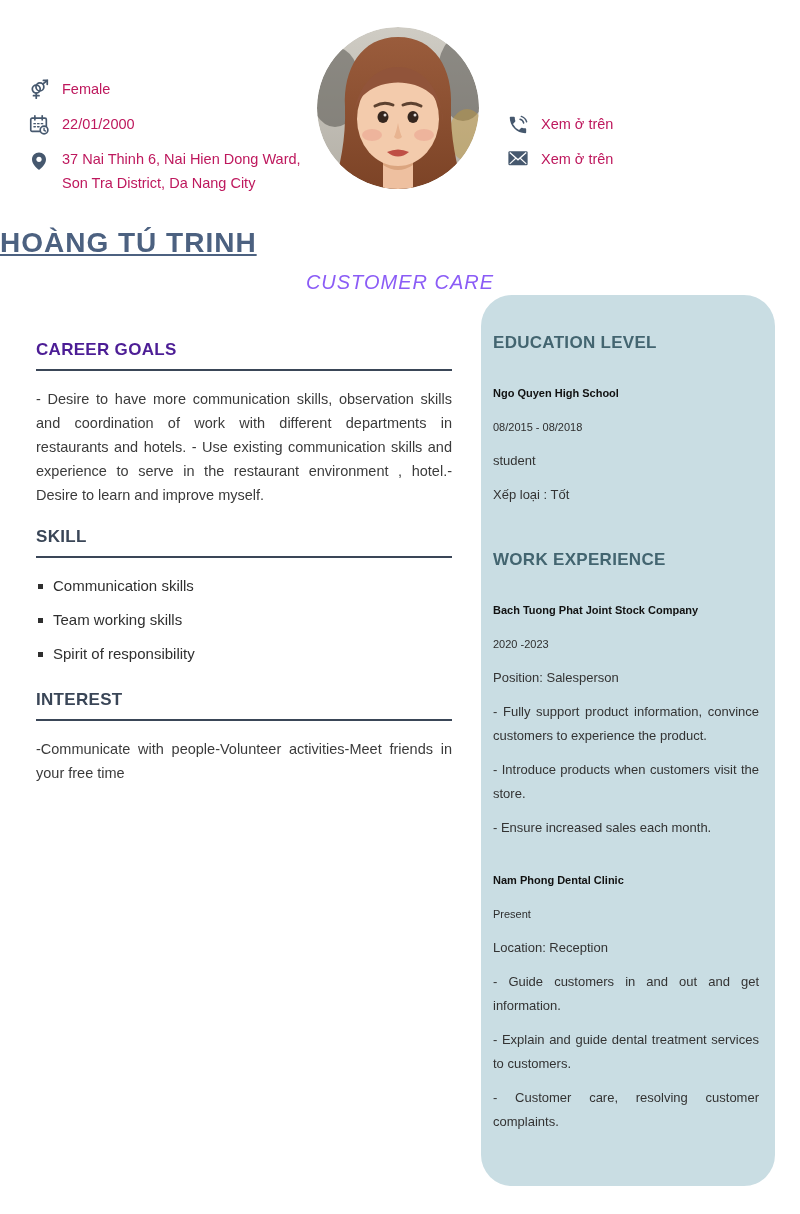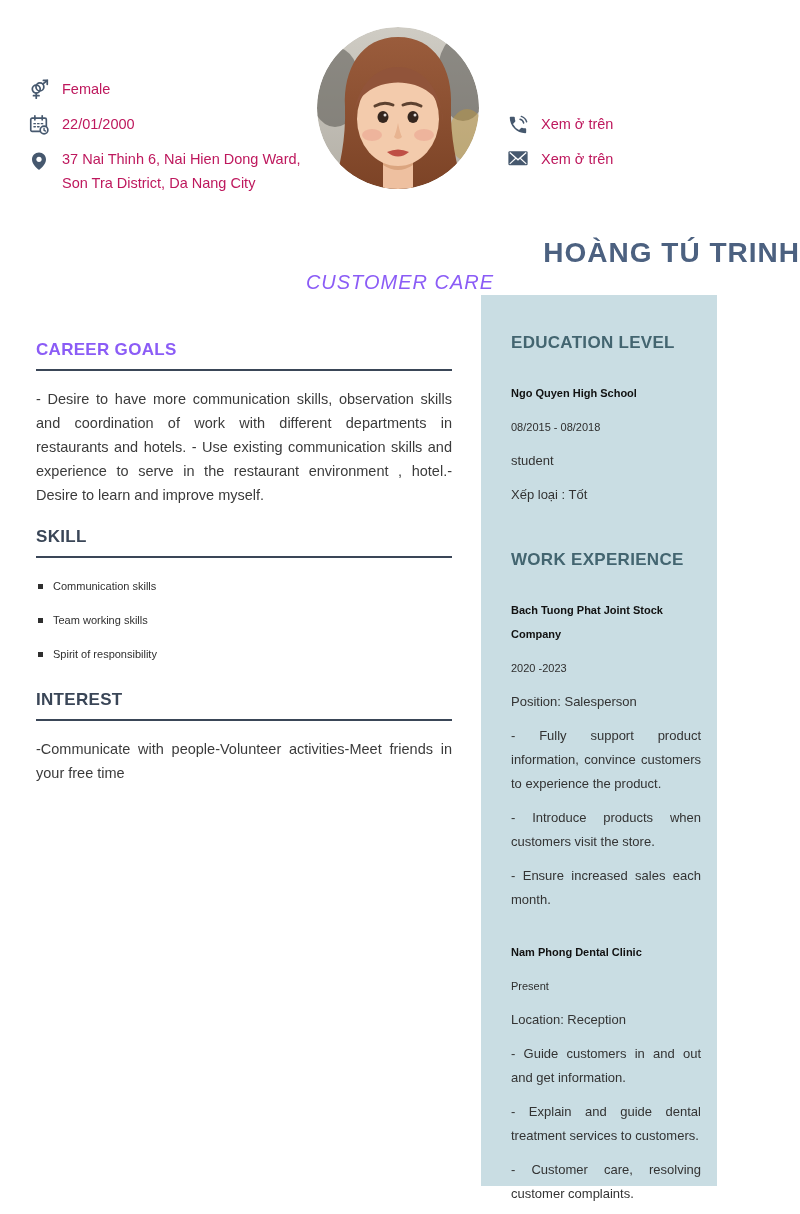--- a/index.html
+++ b/index.html
@@ -24,24 +24,25 @@
   }
   .photo svg { display: block; }
 
   .contact-left { position: absolute; left: 28px; top: 77px; }
   .contact-right { position: absolute; left: 507px; top: 112px; }
   .crow { display: flex; align-items: flex-start; margin-bottom: 11px; }
   .crow .ic { width: 22px; display: flex; justify-content: center; margin-right: 12px; padding-top: 2px; flex: 0 0 auto; }
   .crow .txt { font-size: 14.5px; color: #be185d; line-height: 24px; }
 
   .name {
-    position: absolute; left: 0; top: 236px; width: 100%;
-    text-align: right;
+    position: absolute; left: 0; top: 226px; width: 100%;
+    text-align: left;
     font-size: 28px; font-weight: bold; letter-spacing: 1px;
     line-height: 34px;
+    text-decoration: underline;
   }
   .subtitle {
     position: absolute; left: 0; top: 269px; width: 100%;
     text-align: center;
     font-size: 20px; color: #8b5cf6; letter-spacing: 1px;
     line-height: 26px;
     font-style: italic;
   }
 
   
@@ -55,31 +56,32 @@
   .sec-head.underlined { border-bottom: 2px solid #3a4657; }
   .sec-body {
     margin: 16px 0 0 0;
     font-size: 14.5px; line-height: 24px; color: #3b3b3b;
     text-align: justify;
   }
   .sec { margin: 0; }
   .sec + .sec { margin-top: 20px; }
   .sec.interest { margin-top: 24px; }
   .skill-list { list-style: none; margin: 16px 0 0 0; padding: 0; }
-  .skill-item { position: relative; padding-left: 17px; font-size: 11px; line-height: 24px; color: #2f2f2f; margin-bottom: 10px; }
+  .skill-item { position: relative; padding-left: 17px; font-size: 15px; line-height: 24px; color: #2f2f2f; margin-bottom: 10px; }
   .skill-item .sq {
     position: absolute; left: 2px; top: 10px;
     width: 5px; height: 5px; background: #2f2f2f;
   }
 
   
   .panel {
     position: absolute; left: 481px; top: 295px;
-    width: 236px; height: 891px;
-    padding: 38px 16px 0 30px;
+    width: 294px; height: 891px;
+    padding: 38px 16px 0 12px;
+    border-radius: 31px;
   }
   .panel-head {
     margin: 0;
     font-size: 17px; font-weight: bold; letter-spacing: 0.3px;
     line-height: 20px;
   }
   .panel-head.work { margin-top: 43px; }
   .p-line { margin: 28px 0 10px 0; font-size: 13px; line-height: 24px; color: #333; }
   .p-line.first { margin-top: 28px; }
   .p-line + .p-line { margin-top: 10px; }
@@ -202,21 +204,21 @@
       </span>
       <span class="txt">Xem ở trên</span>
     </div>
   </div>
 
   <div class="name" style="color:#4c6180;">HOÀNG TÚ TRINH</div>
   <div class="subtitle">CUSTOMER CARE</div>
 
   <div class="left-col">
     <div class="sec">
-      <h2 class="sec-head underlined" style="color:#8b5cf6;">CAREER GOALS</h2>
+      <h2 class="sec-head underlined" style="color:#4c1d95;">CAREER GOALS</h2>
       <p class="sec-body">- Desire to have more communication skills, observation skills and coordination of work with different departments in restaurants and hotels. - Use existing communication skills and experience to serve in the restaurant environment , hotel.- Desire to learn and improve myself.</p>
     </div>
 
     <div class="sec">
       <h2 class="sec-head underlined" style="color:#3a4657;">SKILL</h2>
       <ul class="skill-list">
         <li class="skill-item"><span class="sq"></span><span>Communication skills</span></li>
         <li class="skill-item"><span class="sq"></span><span>Team working skills</span></li>
         <li class="skill-item"><span class="sq"></span><span>Spirit of responsibility</span></li>
       </ul>

